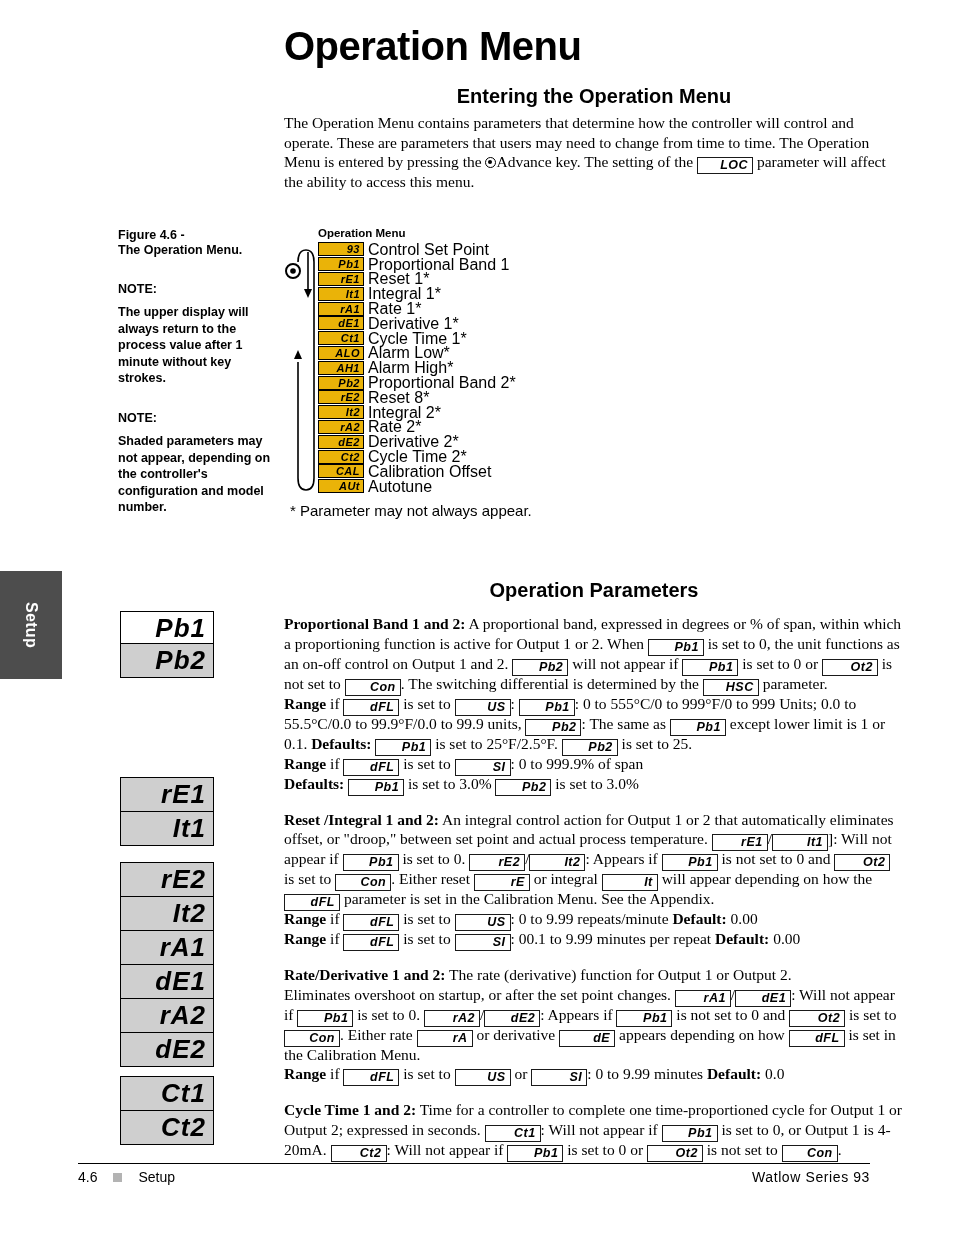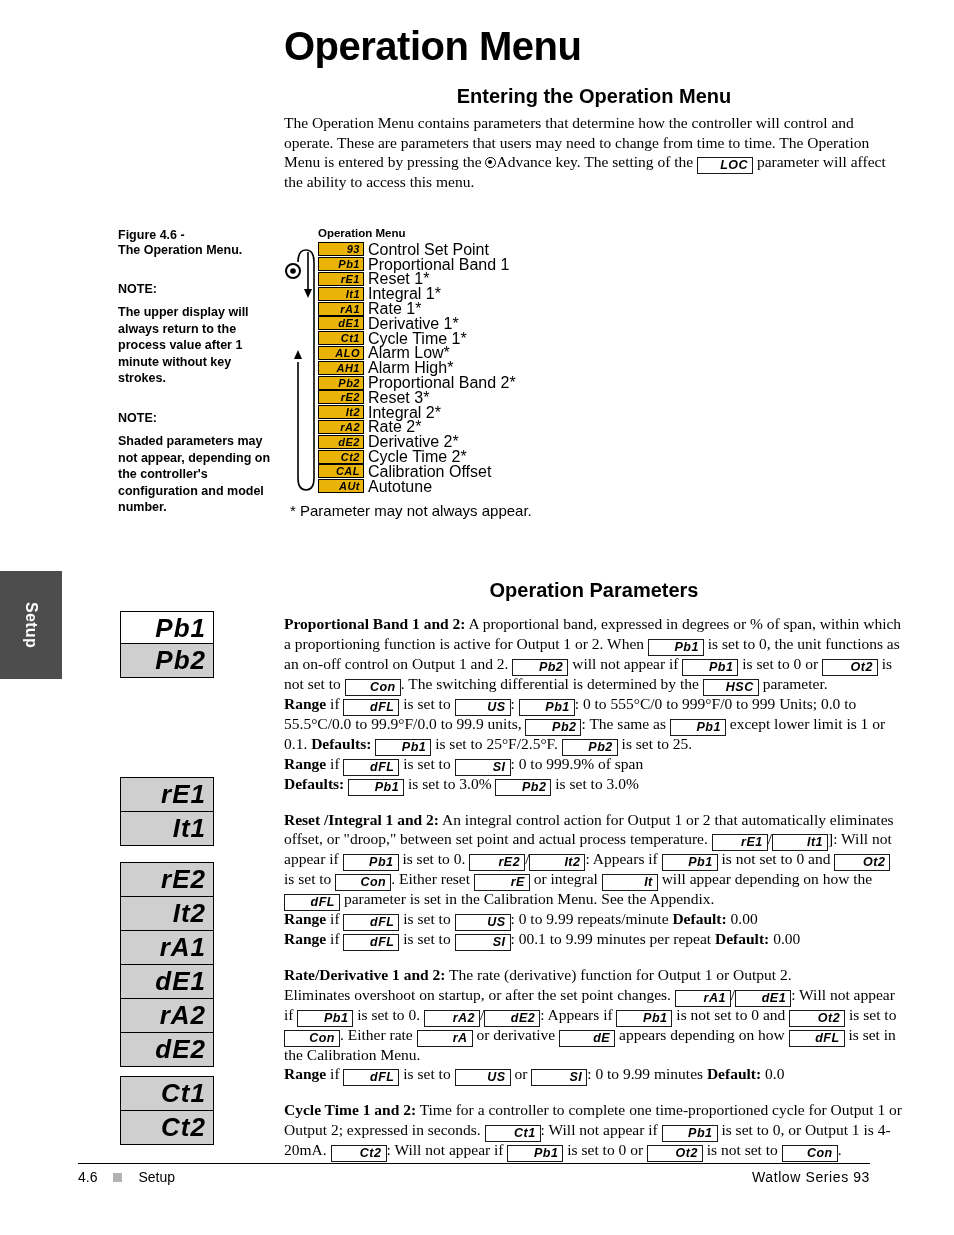--- a/index.html
+++ b/index.html
@@ -320,21 +320,21 @@
         <div class="menu-row">
           <span class="menu-seg">AH1</span>
           <span class="menu-label">Alarm High*</span>
         </div>
         <div class="menu-row">
           <span class="menu-seg">Pb2</span>
           <span class="menu-label">Proportional Band 2*</span>
         </div>
         <div class="menu-row">
           <span class="menu-seg">rE2</span>
-          <span class="menu-label">Reset 3*</span>
+          <span class="menu-label">Reset 8*</span>
         </div>
         <div class="menu-row">
           <span class="menu-seg">It2</span>
           <span class="menu-label">Integral 2*</span>
         </div>
         <div class="menu-row">
           <span class="menu-seg">rA2</span>
           <span class="menu-label">Rate 2*</span>
         </div>
         <div class="menu-row">

